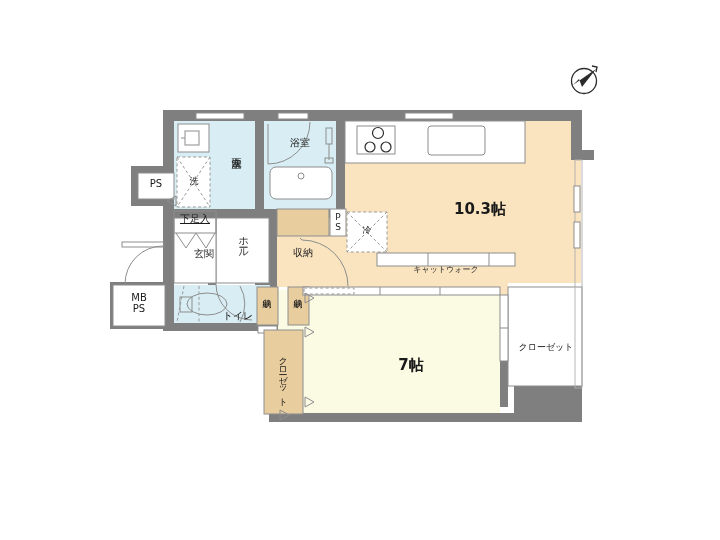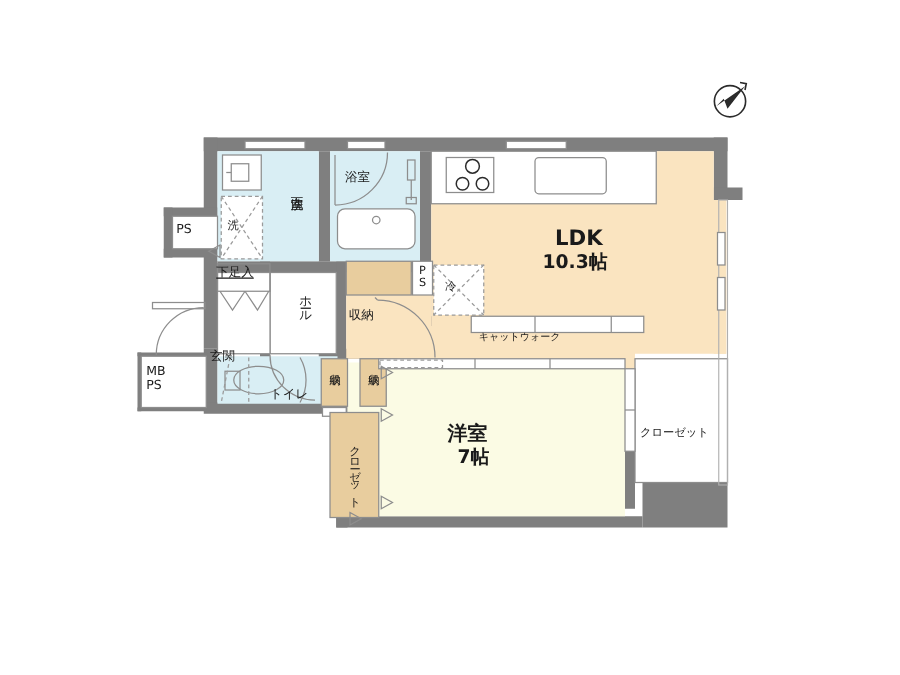--- a/index.html
+++ b/index.html
@@ -1,21 +1,21 @@
 <!DOCTYPE html>
 <html><head>
 <meta charset="utf-8">
 <style>
   html,body{margin:0;padding:0;background:#ffffff;}
   body{width:720px;height:540px;overflow:hidden;
        font-family:"DejaVu Sans","Liberation Sans",sans-serif;}
   #plan{position:relative;width:720px;height:540px;background:#ffffff;}
   .svgwrap{position:absolute;left:0;top:0;width:720px;height:540px;}
   .lbl{position:absolute;font-family:"DejaVu Sans","Liberation Sans",sans-serif;
-       color:#1a1a1a;line-height:1.08;white-space:pre;
+       color:#1a1a1a;text-align:center;line-height:1.08;white-space:pre;
        letter-spacing:0px;}
   .vert{writing-mode:vertical-rl;text-orientation:upright;line-height:1.0;}
   .big{font-weight:bold;}
 </style>
 </head>
 <body>
 
 <div id="plan">
 
   <svg class="svgwrap" viewBox="0 0 720 540">
@@ -232,37 +232,35 @@
       <rect class="ln" x="574" y="222" width="6" height="26"></rect>
 
       <path class="ln" d="M305,293 l9,5 l-9,5 z"></path>
       <path class="ln" d="M305,327 l9,5 l-9,5 z"></path>
       <path class="ln" d="M305,397 l9,5 l-9,5 z"></path>
       <path class="ln" d="M280,410 l9,5 l-9,5 z"></path>
       <path class="ln" d="M176,206 l-9,-5 l9,-5 z"></path>
     </g>
   </svg>
 
-  <div class="lbl big" style="left:444px;top:182px;width:92px;font-size:17px;">LDK</div>
   <div class="lbl big" style="left:434px;top:201px;width:92px;font-size:15px;">10.3帖</div>
 
-  <div class="lbl big" style="left:358px;top:338px;width:90px;font-size:16px;">洋室</div>
   <div class="lbl big" style="left:366px;top:357px;width:90px;font-size:15px;">7帖</div>
 
   <div class="lbl" style="left:512px;top:343px;width:68px;font-size:9px;">クローゼット</div>
 
   <div class="lbl vert" style="left:231px;top:150px;font-size:10px;">洗面室</div>
 
   <div class="lbl" style="left:276px;top:138px;width:48px;font-size:10px;">浴室</div>
 
   <div class="lbl" style="left:216px;top:311px;width:44px;font-size:10px;">トイレ</div>
 
   <div class="lbl vert" style="left:238px;top:230px;font-size:10px;">ホール</div>
 
-  <div class="lbl" style="left:168px;top:249px;width:40px;font-size:10px;margin-top:32px;">玄関</div>
+  <div class="lbl" style="left:184px;top:249px;width:40px;font-size:10px;">玄関</div>
 
   <div class="lbl" style="left:173px;top:214px;width:44px;font-size:10px;text-decoration:underline;">下足入</div>
 
   <div class="lbl vert" style="left:278px;top:350px;font-size:9px;">クローゼット</div>
 
   <div class="lbl" style="left:383px;top:266px;width:126px;font-size:8px;">キャットウォーク</div>
 
   <div class="lbl" style="left:182px;top:177px;width:24px;font-size:9px;">洗</div>
 
   <div class="lbl" style="left:356px;top:226px;width:22px;font-size:9px;">冷</div>

